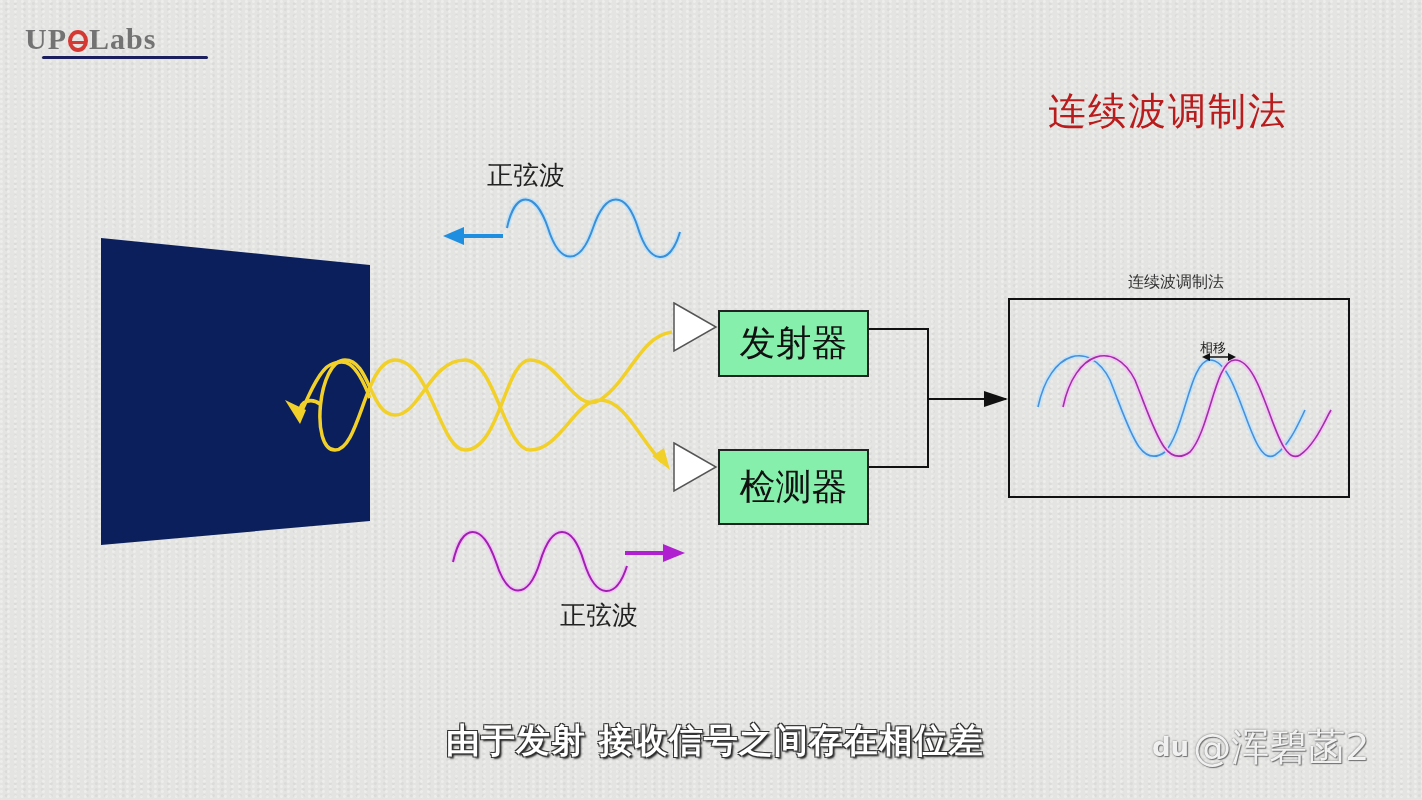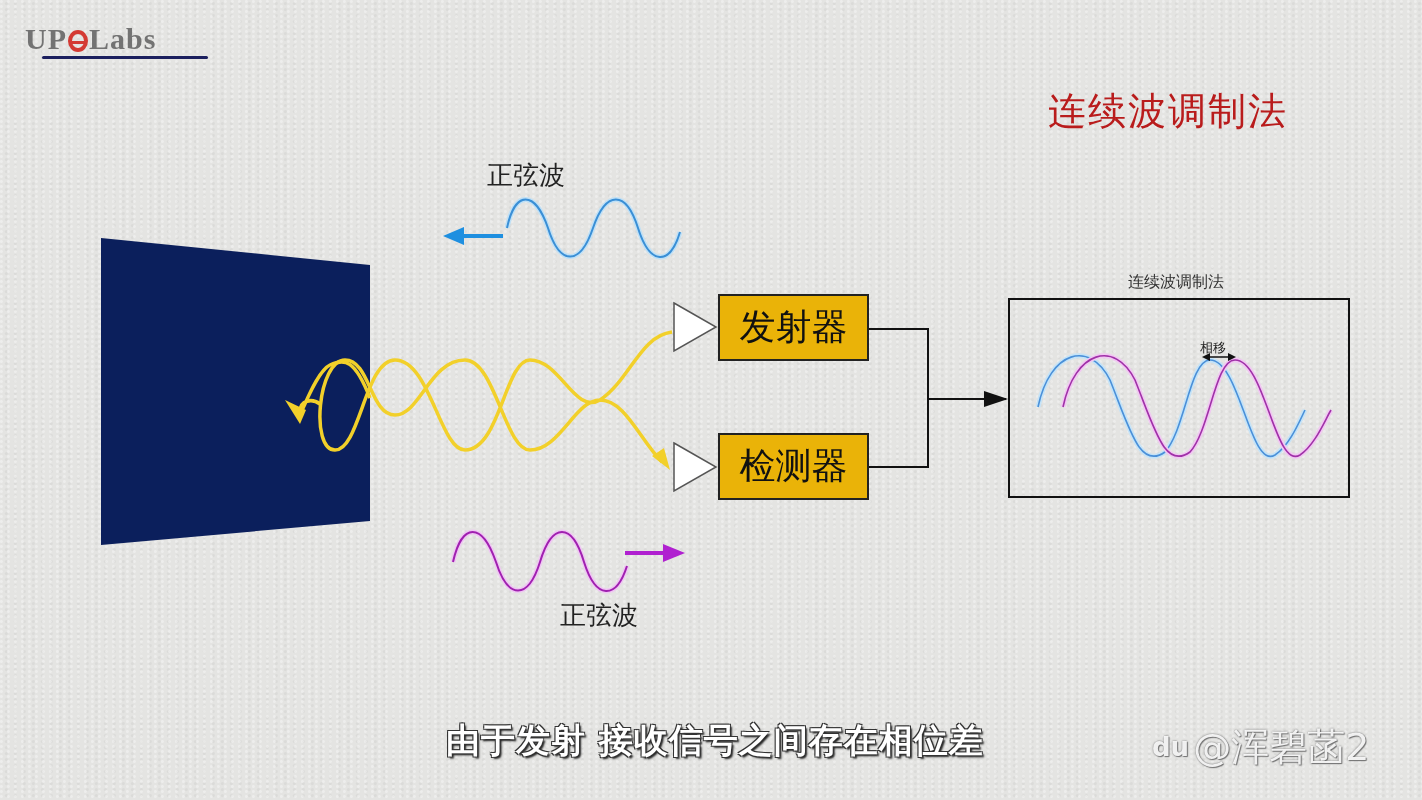--- a/index.html
+++ b/index.html
@@ -12,21 +12,21 @@
     background-size: 7px 5px, 9px 6px;
     font-family: "DejaVu Sans", sans-serif;
   }
   .abs { position:absolute; }
   .logo { left:25px; top:22px; font-family:"Liberation Serif", serif; font-weight:bold; font-size:30px; color:#737373; letter-spacing:1px; }
   .logo .o { display:inline-block; width:20px; height:22px; border:4px solid #d43a33; border-radius:50%; vertical-align:-3px; margin:0 1px; position:relative; box-sizing:border-box; }
   .logo .o::after { content:""; position:absolute; left:-3px; right:-3px; top:7px; height:3px; background:#d43a33; }
   .logo-underline { left:42px; top:56px; width:166px; height:3px; background:#1b1f5e; border-radius:2px; }
   .title { left:1048px; top:86px; font-size:38px; color:#b91c1c; letter-spacing:2px; }
   .wave-label { font-size:26px; color:#222;font-family:Liberation Mono, monospace; }
-  .box { background:#eab308; border:2px solid #222; box-sizing:border-box; font-size:36px; color:#111; display:flex; align-items:center; justify-content:center; }
+  .box { background:#86efac; border:2px solid #222; box-sizing:border-box; font-size:36px; color:#111; display:flex; align-items:center; justify-content:center;margin-top:16px; }
   .detector-title { left:1128px; top:272px; font-size:16px; color:#333; }
   .phase-label { left:1200px; top:339px; font-size:13px; color:#222;text-align:center; }
   .caption { left:430px; top:718px; font-size:34px; font-weight:bold; color:#fff; letter-spacing:1px;
     text-shadow: -1px -1px 0 #333, 1px -1px 0 #333, -1px 1px 0 #333, 2px 2px 2px #222; margin-left: 16px; }
   .watermark { left:1152px; top:722px; font-size:38px; color:rgba(255,255,255,0.9);
     text-shadow: 0 0 2px #666, 1px 1px 1px #777; }
   .paw { display:inline-block; font-size:26px; vertical-align:4px; margin-right:4px;font-weight:bold; }
 </style>
 </head>
 <body>
@@ -97,21 +97,21 @@
     <polygon points="1236,357 1228,353 1228,361" fill="#111"></polygon>
   </g>
 </svg>
 
 <div class="abs wave-label" style="left:487px;top:158px;">正弦波</div>
 <div class="abs wave-label" style="left:560px;top:598px;">正弦波</div>
 
 <div class="abs box" style="left:718px;top:294px;width:151px;height:67px;">
   <span>发射器</span>
 </div>
-<div class="abs box" style="left:718px;top:433px;width:151px;height:67px;">
+<div class="abs box" style="left:718px;top:433px;width:151px;height:76px;">
   <span>检测器</span>
 </div>
 
 <div class="abs detector-title">连续波调制法</div>
 <div class="abs phase-label">相移</div>
 
 <div class="abs caption">由于发射 接收信号之间存在相位差</div>
 
 <div class="abs watermark">
   <span class="paw">du</span><span>@浑碧菡2</span>

